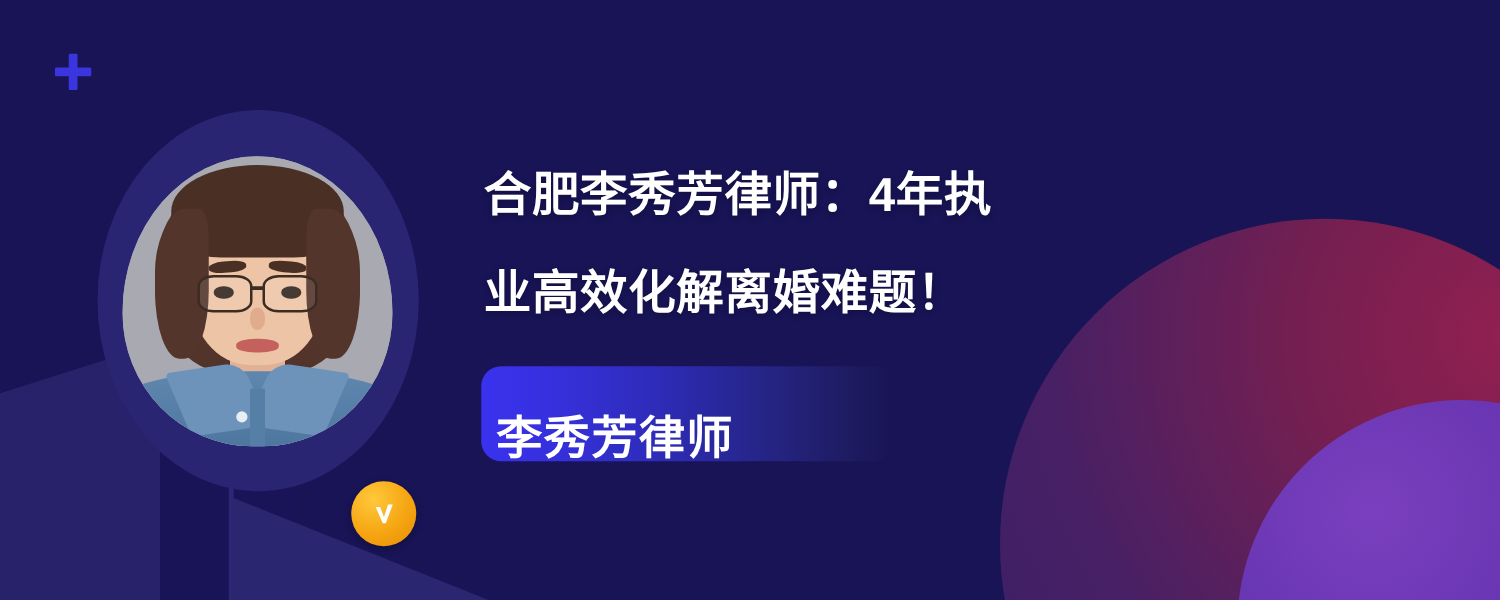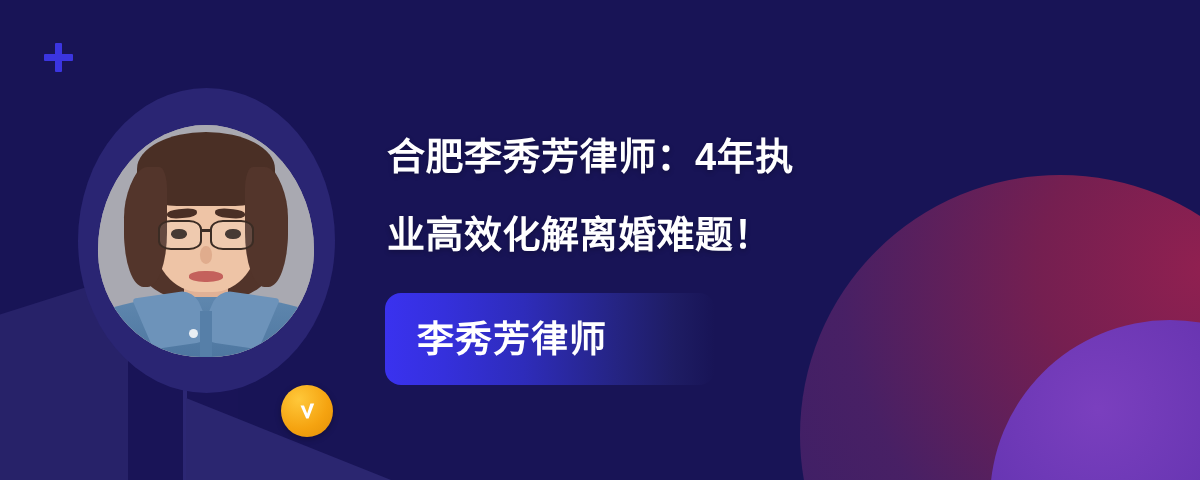--- a/index.html
+++ b/index.html
@@ -212,33 +212,33 @@
     letter-spacing: .5px;
     white-space: pre-line;
     text-shadow: 0 2px 5px rgba(0,0,0,.25);
   }
 
   .name-pill {
     position: absolute;
     left: 385px;
     top: 293px;
     width: 330px;
-    height: 92px;
+    height: 76px;
     border-radius: 16px;
     background: linear-gradient(90deg,
                 #3a32ef 0%,
                 #3530dc 18%,
                 #2e2cba 42%,
                 #252483 70%,
                 #1e1c63 88%,
                 rgba(24,20,86,0) 100%);
     display: flex;
-    align-items: center;
+    align-items: flex-end;
     border: none;
-    padding: 0 0 0 32px;
+    padding: 0 0 0 12px;
     cursor: pointer;
   }
   .name-pill span {
     color: #ffffff;
     font-size: 37px;
     font-weight: 700;
     letter-spacing: 1px;
     line-height: 1;
   }
 </style>

